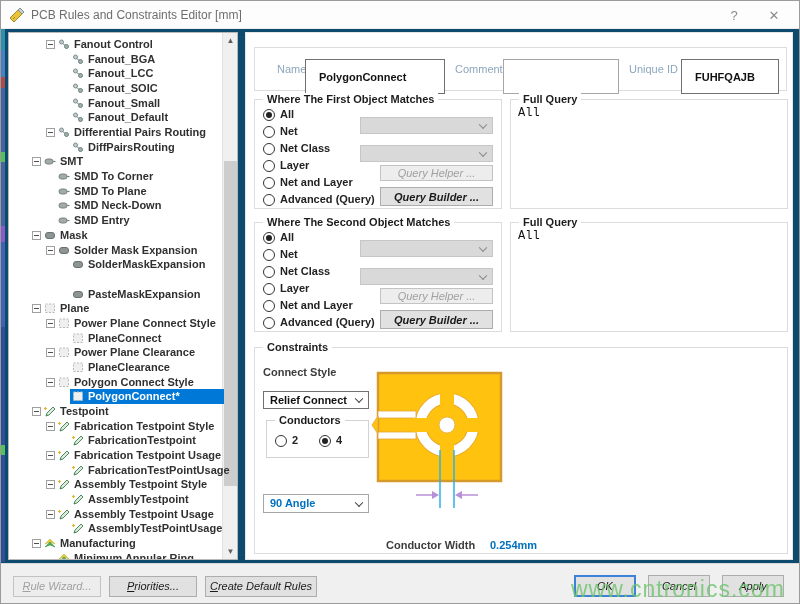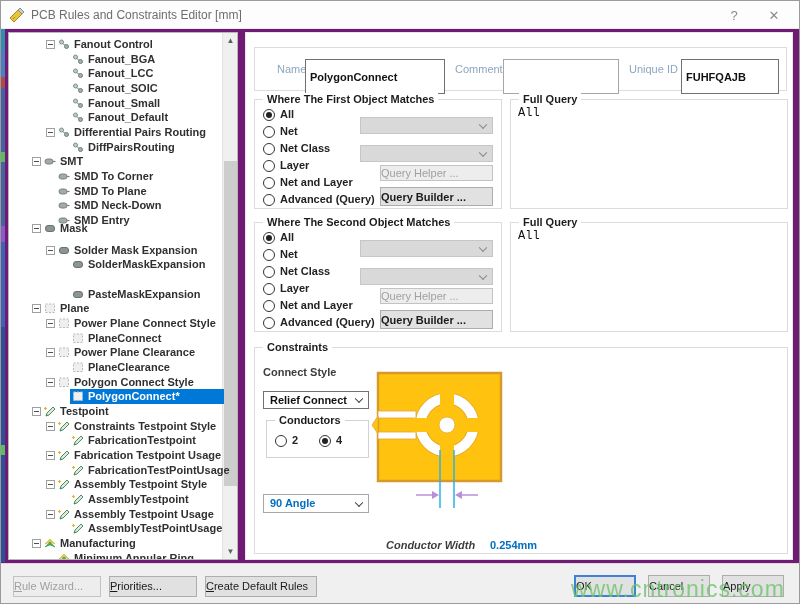--- a/index.html
+++ b/index.html
@@ -1,17 +1,17 @@
 <!DOCTYPE html>
 <html><head>
 <meta charset="utf-8">
 <style>
   * { margin:0; padding:0; box-sizing:border-box; }
   html,body { width:800px; height:604px; font-family:"Liberation Sans", sans-serif; }
-  .window { position:relative; width:800px; height:604px; background:#701a75; border:1px solid #9b9b9b; overflow:hidden; }
+  .window { position:relative; width:800px; height:604px; background:#0c4a6e; border:1px solid #9b9b9b; overflow:hidden; }
 
   
   .titlebar { position:absolute; left:0; top:0; width:100%; height:28px; background:#fdfdfd; border-bottom:1px solid #ececec; }
   .title-icon { position:absolute; left:8px; top:6px; width:16px; height:16px; }
   .title-text { position:absolute; left:30px; top:7px; font-size:12px; color:#6e6e6e; }
   .cap-btn { position:absolute; top:4px; width:30px; height:21px; text-align:center; line-height:21px; font-size:13px; color:#8a8a8a; }
   .cap-help { right:50px; }
   .cap-close { right:10px; }
 
   
@@ -34,36 +34,36 @@
   .scroll-up { top:0; } .scroll-down { bottom:0; }
   .scroll-thumb { position:absolute; left:1px; width:13px; background:#cdcdcd; }
 
   
   .right-panel { position:absolute; left:244px; top:31px; width:548px; height:528px; background:#ffffff; border:1px solid #e6e6e6; }
   .grp { position:absolute; border:1px solid #dcdcdc; background:#fff; }
   .grp-label { position:absolute; top:-7px; left:8px; background:#fff; padding:0 4px; font-size:11px; font-weight:600; color:#1c1c1c; white-space:nowrap; }
 
   
   .fld-label { position:absolute; font-size:11px; color:#8ca6bd; }
-  .fld-input { position:absolute; height:35px; border:1px solid #707070; background:#fff; font-size:11px; font-weight:600; color:#111; padding:2px 4px; font-family:"Liberation Sans",sans-serif; }
+  .fld-input { position:absolute; height:35px; border:1px solid #707070; background:#fff; font-size:11px; font-weight:600; color:#111; padding:2px 13px; font-family:"Liberation Sans",sans-serif; }
 
   
   .radio-row { position:absolute; height:14px; }
   .radio { position:absolute; left:0; top:1px; width:12px; height:12px; border:1px solid #333; border-radius:50%; background:#fff; }
   .radio .dot { position:absolute; left:2px; top:2px; width:6px; height:6px; border-radius:50%; background:#222; display:none; }
   .radio.checked .dot { display:block; }
   .radio-label { position:absolute; left:17px; top:0; font-size:11px; font-weight:700; color:#222; white-space:nowrap; }
 
   .combo { position:absolute; border:1px solid #c6c6c6; background:#d9d9d9; }
   .combo .chev { position:absolute; right:6px; top:50%; width:6px; height:6px; border-right:1px solid #8a8a8a; border-bottom:1px solid #8a8a8a; transform:translateY(-70%) rotate(45deg); }
   .combo.enabled { background:#fff; border:1px solid #707070; }
   .combo.enabled .chev { border-color:#444; }
   .combo .combo-text { position:absolute; left:6px; top:2px; font-size:11px; font-weight:700; color:#111; white-space:nowrap; }
 
-  .btn { position:absolute; background:#e1e1e1; border:1px solid #adadad; font-size:11px; color:#1a1a1a; text-align:left; font-family:"Liberation Sans",sans-serif; }
+  .btn { position:absolute; background:#e1e1e1; border:1px solid #adadad; font-size:11px; color:#1a1a1a; text-align:center; font-family:"Liberation Sans",sans-serif;font-style:italic; }
   .btn.disabled { background:#ededed; border-color:#c3c3c3; color:#a0a0a0; }
 
   .fullquery-text { position:absolute; left:7px; top:6px; font-family:"Liberation Mono", monospace; font-size:12px; color:#111; }
 
   
   .c-label { position:absolute; font-size:11px; font-weight:600; color:#3c3c3c; white-space:nowrap; }
   .c-value { position:absolute; font-size:11px; font-weight:700; color:#0070c0; white-space:nowrap; }
 
   
   .footer { position:absolute; left:0; top:562px; width:100%; height:42px; background:#f0f0f0; border-top:1px solid #d9d9d9; }
@@ -190,21 +190,21 @@
           </svg></span>
         <span class="lbl" style="left: 65px;">SMD Neck-Down</span>
       </div>
       <div class="tree-row" style="top: 180px;">
         <span class="tree-icon" style="left: 49px;"><svg viewBox="0 0 12 12">
             <rect x="1" y="4" width="8" height="5" rx="2.5" fill="#a2aaaa" stroke="#788080"></rect>
             <path d="M9 6.5 h2.5" stroke="#788080" stroke-width="1.2"></path>
           </svg></span>
         <span class="lbl" style="left: 65px;">SMD Entry</span>
       </div>
-      <div class="tree-row" style="top: 188px;">
+      <div class="tree-row" style="top: 195px;">
         <span class="expand-box" style="left: 23px;"></span>
         <span class="tree-icon" style="left: 35px;"><svg viewBox="0 0 12 12">
             <rect x="1.5" y="3.5" width="9" height="6" rx="2.5" fill="#8c9494" stroke="#6a7272"></rect>
           </svg></span>
         <span class="lbl" style="left: 51px;">Mask</span>
       </div>
       <div class="tree-row" style="top: 210px;">
         <span class="expand-box" style="left: 37px;"></span>
         <span class="tree-icon" style="left: 49px;"><svg viewBox="0 0 12 12">
             <rect x="1.5" y="3.5" width="9" height="6" rx="2.5" fill="#8c9494" stroke="#6a7272"></rect>
@@ -279,21 +279,21 @@
           </svg></span>
         <span class="lbl" style="left: 51px;">Testpoint</span>
       </div>
       <div class="tree-row" style="top: 386px;">
         <span class="expand-box" style="left: 37px;"></span>
         <span class="tree-icon" style="left: 49px;"><svg viewBox="0 0 12 12">
             <path d="M1.5 2 v3 M0 3.5 h3" stroke="#e2b62a" stroke-width="1.2"></path>
             <polygon points="2,11 3,8 9,2 11,4 5,10" fill="#dfe8df" stroke="#4e8e5e"></polygon>
             <path d="M2 11 l1.2 -1.2" stroke="#4e8e5e"></path>
           </svg></span>
-        <span class="lbl" style="left: 65px;">Constraints Testpoint Style</span>
+        <span class="lbl" style="left: 65px;">Fabrication Testpoint Style</span>
       </div>
       <div class="tree-row" style="top: 400px;">
         <span class="tree-icon" style="left: 63px;"><svg viewBox="0 0 12 12">
             <path d="M1.5 2 v3 M0 3.5 h3" stroke="#e2b62a" stroke-width="1.2"></path>
             <polygon points="2,11 3,8 9,2 11,4 5,10" fill="#dfe8df" stroke="#4e8e5e"></polygon>
             <path d="M2 11 l1.2 -1.2" stroke="#4e8e5e"></path>
           </svg></span>
         <span class="lbl" style="left: 79px;">FabricationTestpoint</span>
       </div>
       <div class="tree-row" style="top: 415px;">
@@ -504,21 +504,21 @@
         <circle cx="80" cy="59" r="8" fill="#ffffff" stroke="#E2A63D" stroke-width="0.8"></circle>
         <polygon points="11,50 5,59 11,68" fill="#FFC20E" stroke="#E2A63D" stroke-width="0.8"></polygon>
         <line x1="73" y1="84" x2="73" y2="142" stroke="#2bb0e8" stroke-width="1.5"></line>
         <line x1="87" y1="84" x2="87" y2="142" stroke="#2bb0e8" stroke-width="1.5"></line>
         <line x1="49" y1="129" x2="66" y2="129" stroke="#b88fd9" stroke-width="1.5"></line>
         <polygon points="72,129 65,125 65,133" fill="#b88fd9"></polygon>
         <line x1="111" y1="129" x2="94" y2="129" stroke="#b88fd9" stroke-width="1.5"></line>
         <polygon points="88,129 95,125 95,133" fill="#b88fd9"></polygon>
       </svg>
 
-      <span class="c-label" style="left:131px; top:191px;font-style:italic;">Conductor Width</span>
+      <span class="c-label" style="left:131px; top:191px;">Conductor Width</span>
       <span class="c-value" style="left:235px; top:191px;">0.254mm</span>
       <span class="c-label" style="left:131px; top:214px;">Air Gap Width</span>
       <span class="c-value" style="left:235px; top:214px;">0.254mm</span>
     </div>
   </div>
 
   <div class="footer">
     <button class="btn disabled accel" style="left:12px; top:12px; width:88px; position:absolute;"><u>R</u>ule Wizard...</button>
     <button class="btn accel" style="left:108px; top:12px; width:88px; position:absolute;"><u>P</u>riorities...</button>
     <button class="btn accel" style="left:204px; top:12px; width:112px; position:absolute;"><u>C</u>reate Default Rules</button>

